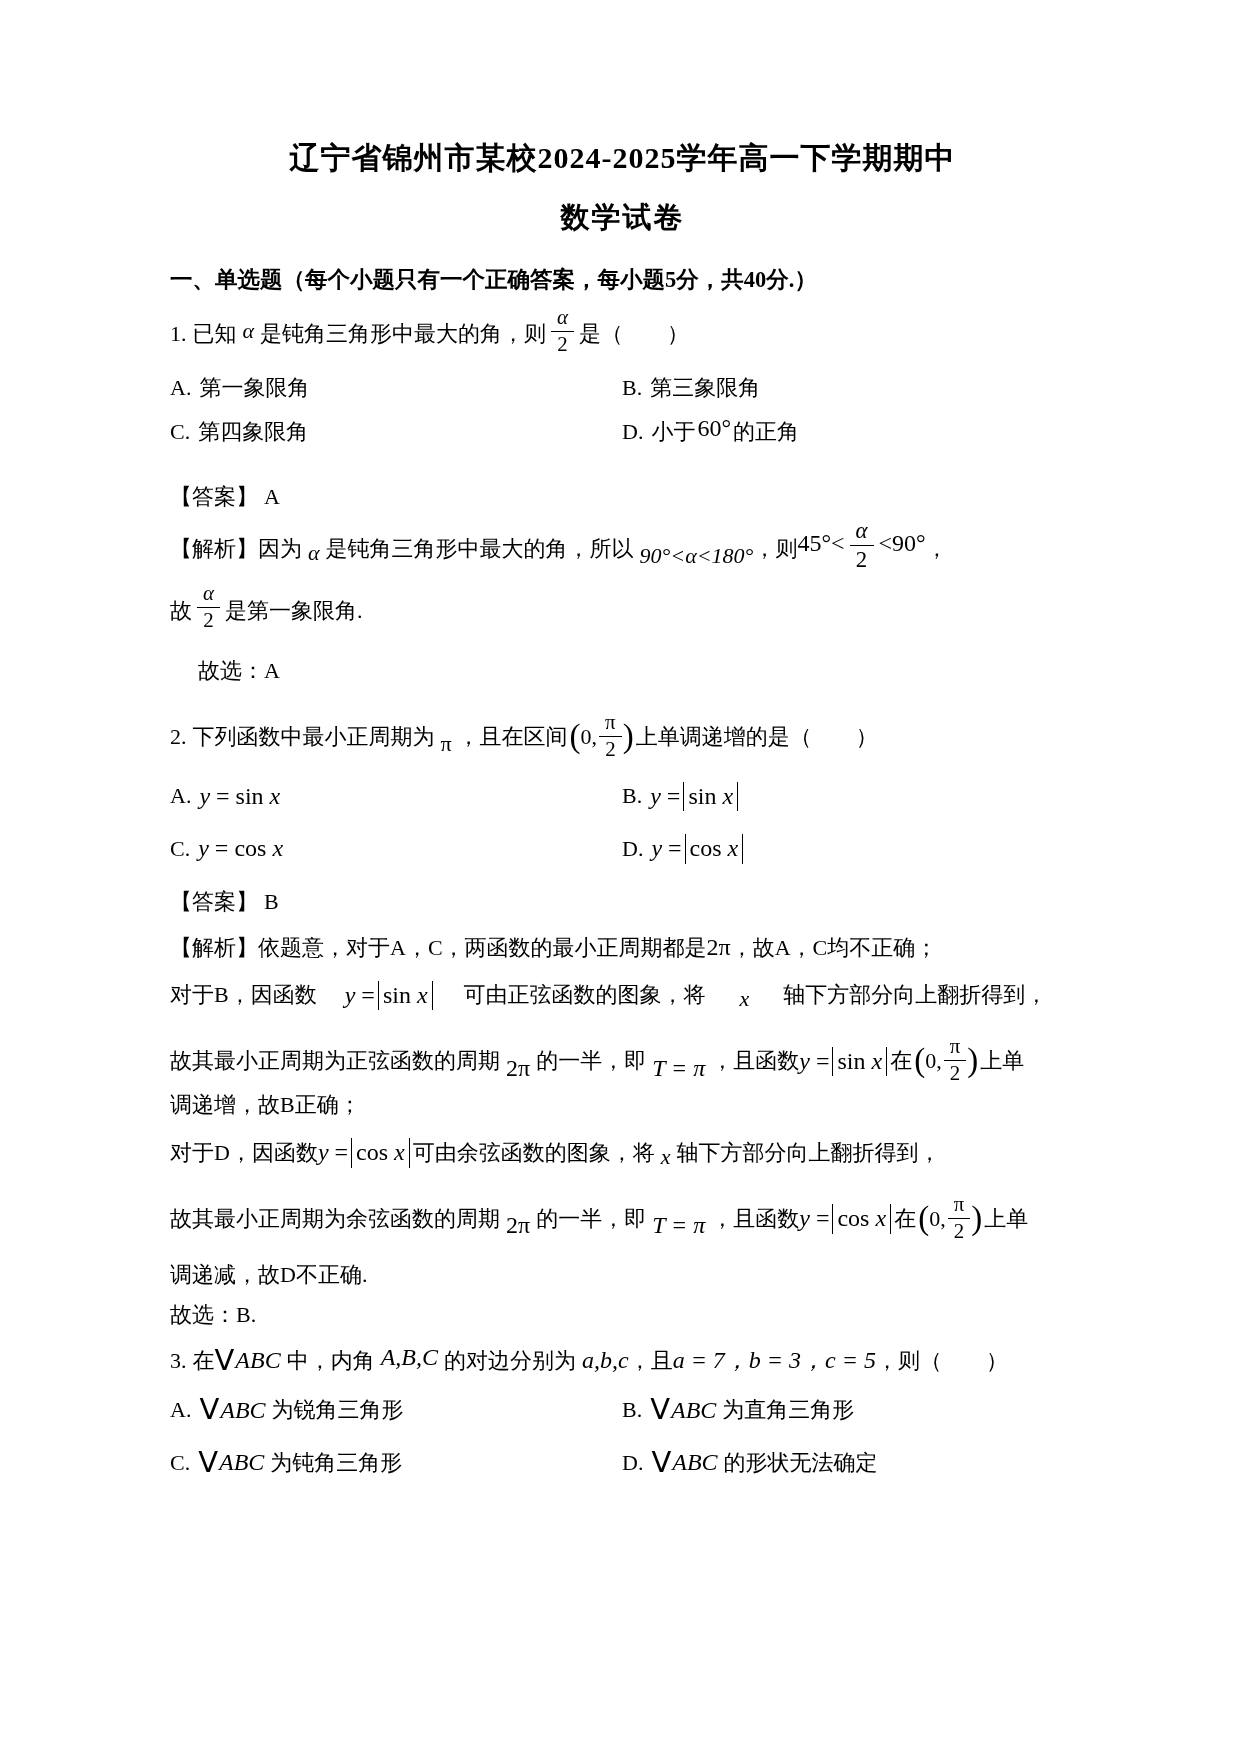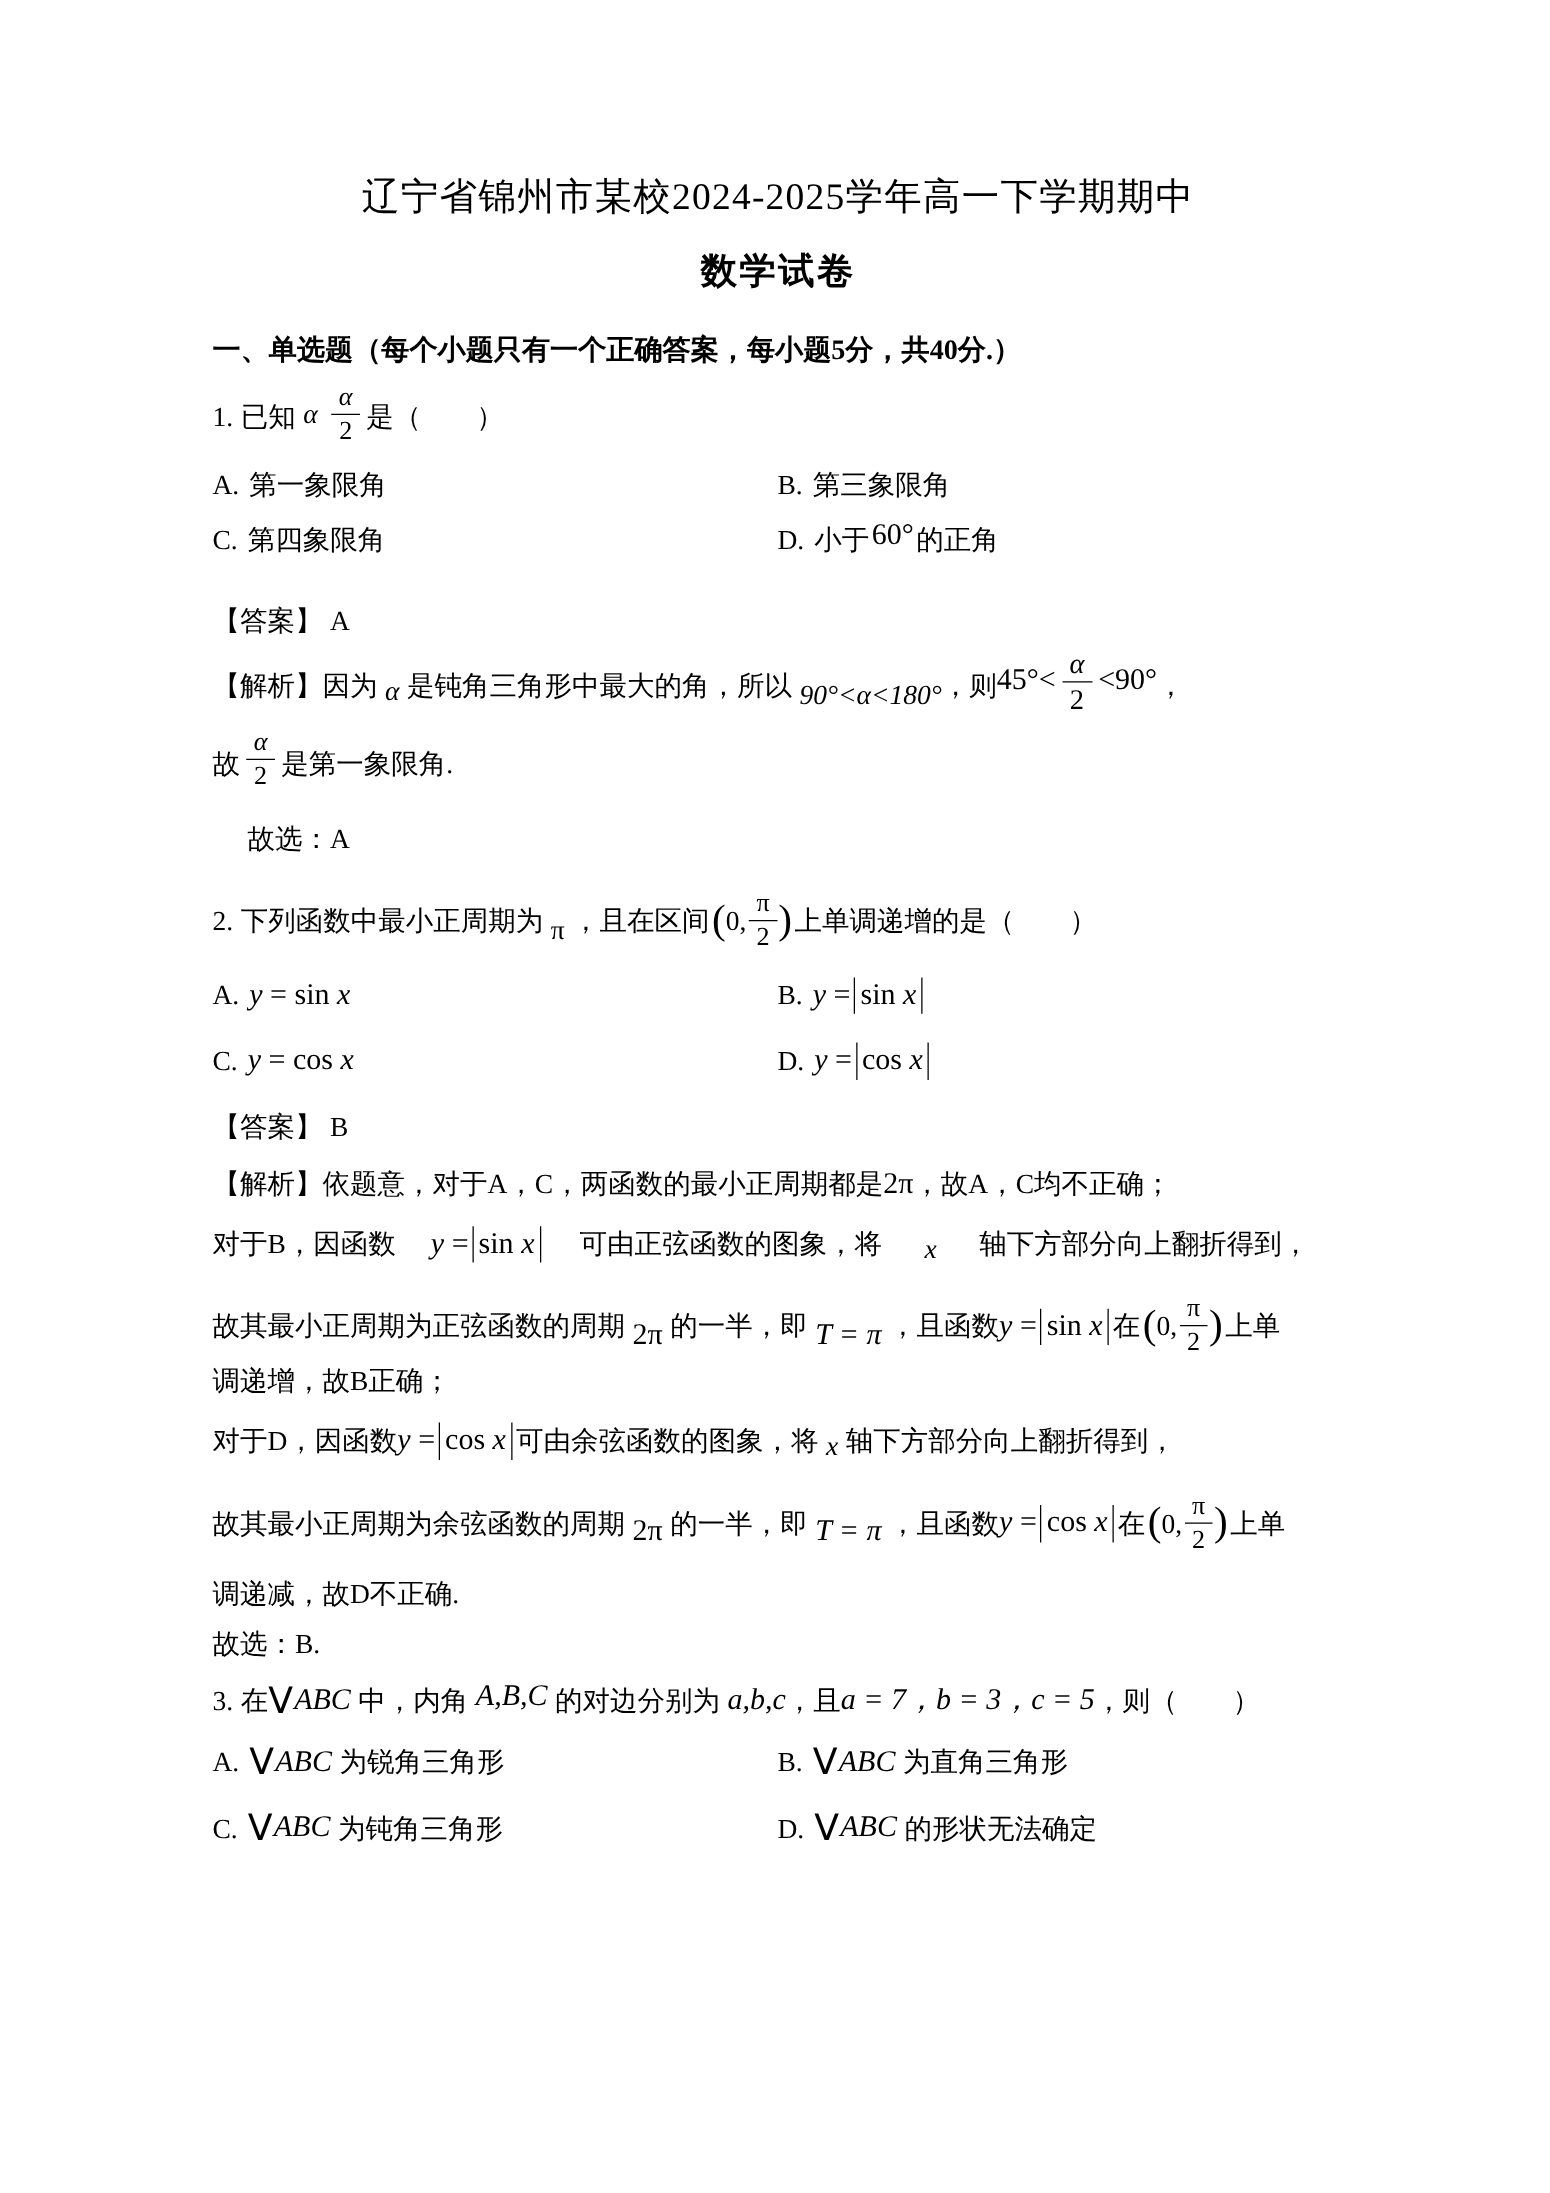--- a/index.html
+++ b/index.html
@@ -3,21 +3,21 @@
 <meta charset="utf-8">
 <style>
   * { margin:0; padding:0; box-sizing:border-box; }
   html,body { background:#ffffff; }
   body {
     width:1240px; height:1754px; position:relative;
     font-family:"Liberation Serif", serif; color:#000;
   }
   .content { position:absolute; left:170px; top:0; width:905px; font-size:22px; line-height:1.45; }
 
-  .title1 { margin-top:136px; text-align:center; font-size:30px; font-weight:normal; letter-spacing:1px; }
+  .title1 { margin-top:136px; text-align:center; font-size:30px; font-weight:bold; letter-spacing:1px; }
   .title2 { margin-top:16px; text-align:center; font-size:29px; font-weight:bold; letter-spacing:2px; }
   .section-header { margin-top:26px; font-weight:bold; font-size:22.5px; }
 
   .line { margin-top:14px; }
   .tallline { margin-top:10px; min-height:56px; display:flex; align-items:center; flex-wrap:wrap; }
   .opts { display:grid; grid-template-columns:452px 1fr; margin-top:10px; }
   .opt { display:flex; align-items:center; }
   .opt-label { margin-right:8px; }
 
   
@@ -52,20 +52,21 @@
 <div class="content">
 
   <div class="title1">辽宁省锦州市某校2024-2025学年高一下学期期中</div>
   <div class="title2">数学试卷</div>
   <div class="section-header">一、单选题（每个小题只有一个正确答案，每小题5分，共40分.）</div>
 
   <div class="tallline">
     <span class="gap-r">1.</span>
     <span>已知</span>
     <span class="mi raised-sm gap-r gap-l">α</span>
+    <span>是钝角三角形中最大的角，则</span>
     <span class="frac raised-sm">
       <span class="fnum">α</span>
       <span class="fden">2</span>
     </span>
     <span>是（　　）</span>
   </div>
 
   <div class="opts">
     <div class="opt">
       <span class="opt-label">A.</span>

